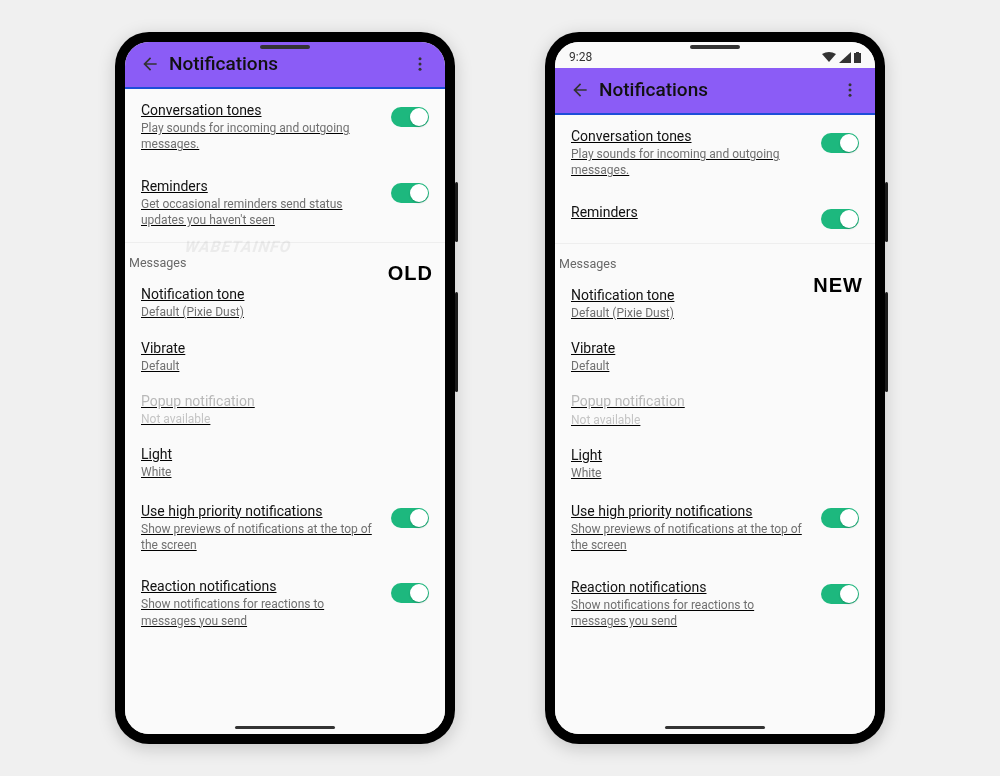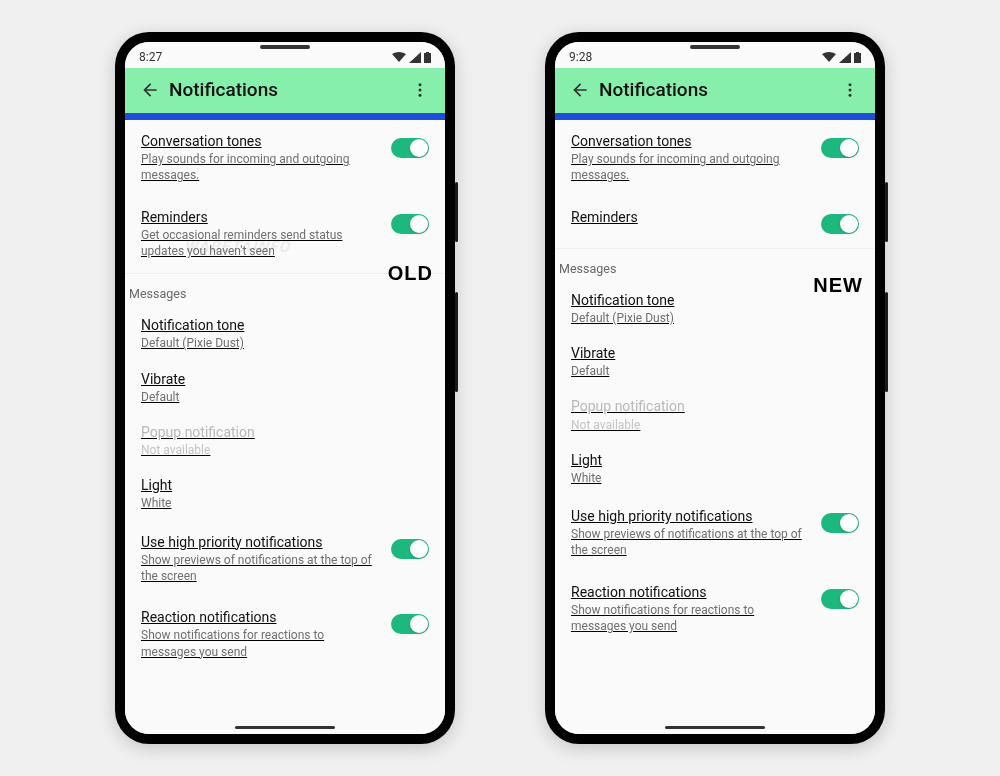--- a/index.html
+++ b/index.html
@@ -70,22 +70,22 @@
     padding: 8px 14px 4px;
     font-size: 12px;
     color: #333;
     background: #fafafa;
   }
   .status-icons { display: flex; gap: 3px; align-items: center; }
   .appbar {
     display: flex;
     align-items: center;
     padding: 10px 6px 12px;
-    background: #86efac;
-    border-bottom: 7px solid #1d4ed8;
+    background: #8b5cf6;
+    border-bottom: 2px solid #1d4ed8;
   }
   .back-btn {
     width: 38px;
     display: flex;
     justify-content: center;
     align-items: center;
     cursor: pointer;
   }
   .appbar-title {
     font-size: 19px;
@@ -193,35 +193,20 @@
     border-radius: 3px;
   }
 </style>
 </head>
 <body>
 
 <div class="phone">
   <div class="screen old">
     <div class="speaker"></div>
 
-    <div class="statusbar">
-      <span>8:27</span>
-      <div class="status-icons">
-        <svg width="14" height="11" viewBox="0 0 14 11">
-            <path d="M7 10 L0 2 Q7 -2 14 2 Z" fill="#333"></path>
-          </svg>
-        <svg width="12" height="11" viewBox="0 0 12 11">
-            <path d="M0 11 L12 11 L12 0 Z" fill="#333"></path>
-          </svg>
-        <svg width="7" height="11" viewBox="0 0 7 11">
-            <rect x="0" y="1" width="7" height="10" fill="#333"></rect>
-            <rect x="2" y="0" width="3" height="1" fill="#333"></rect>
-          </svg>
-      </div>
-    </div>
 
     <div class="appbar">
       <div class="back-btn">
         <svg width="20" height="20" viewBox="0 0 24 24">
             <path d="M20 11H7.8l5.6-5.6L12 4l-8 8 8 8 1.4-1.4L7.8 13H20z" fill="#333"></path>
           </svg>
       </div>
       <div class="appbar-title">Notifications</div>
       <div class="more-btn">
         <svg width="18" height="18" viewBox="0 0 24 24">

